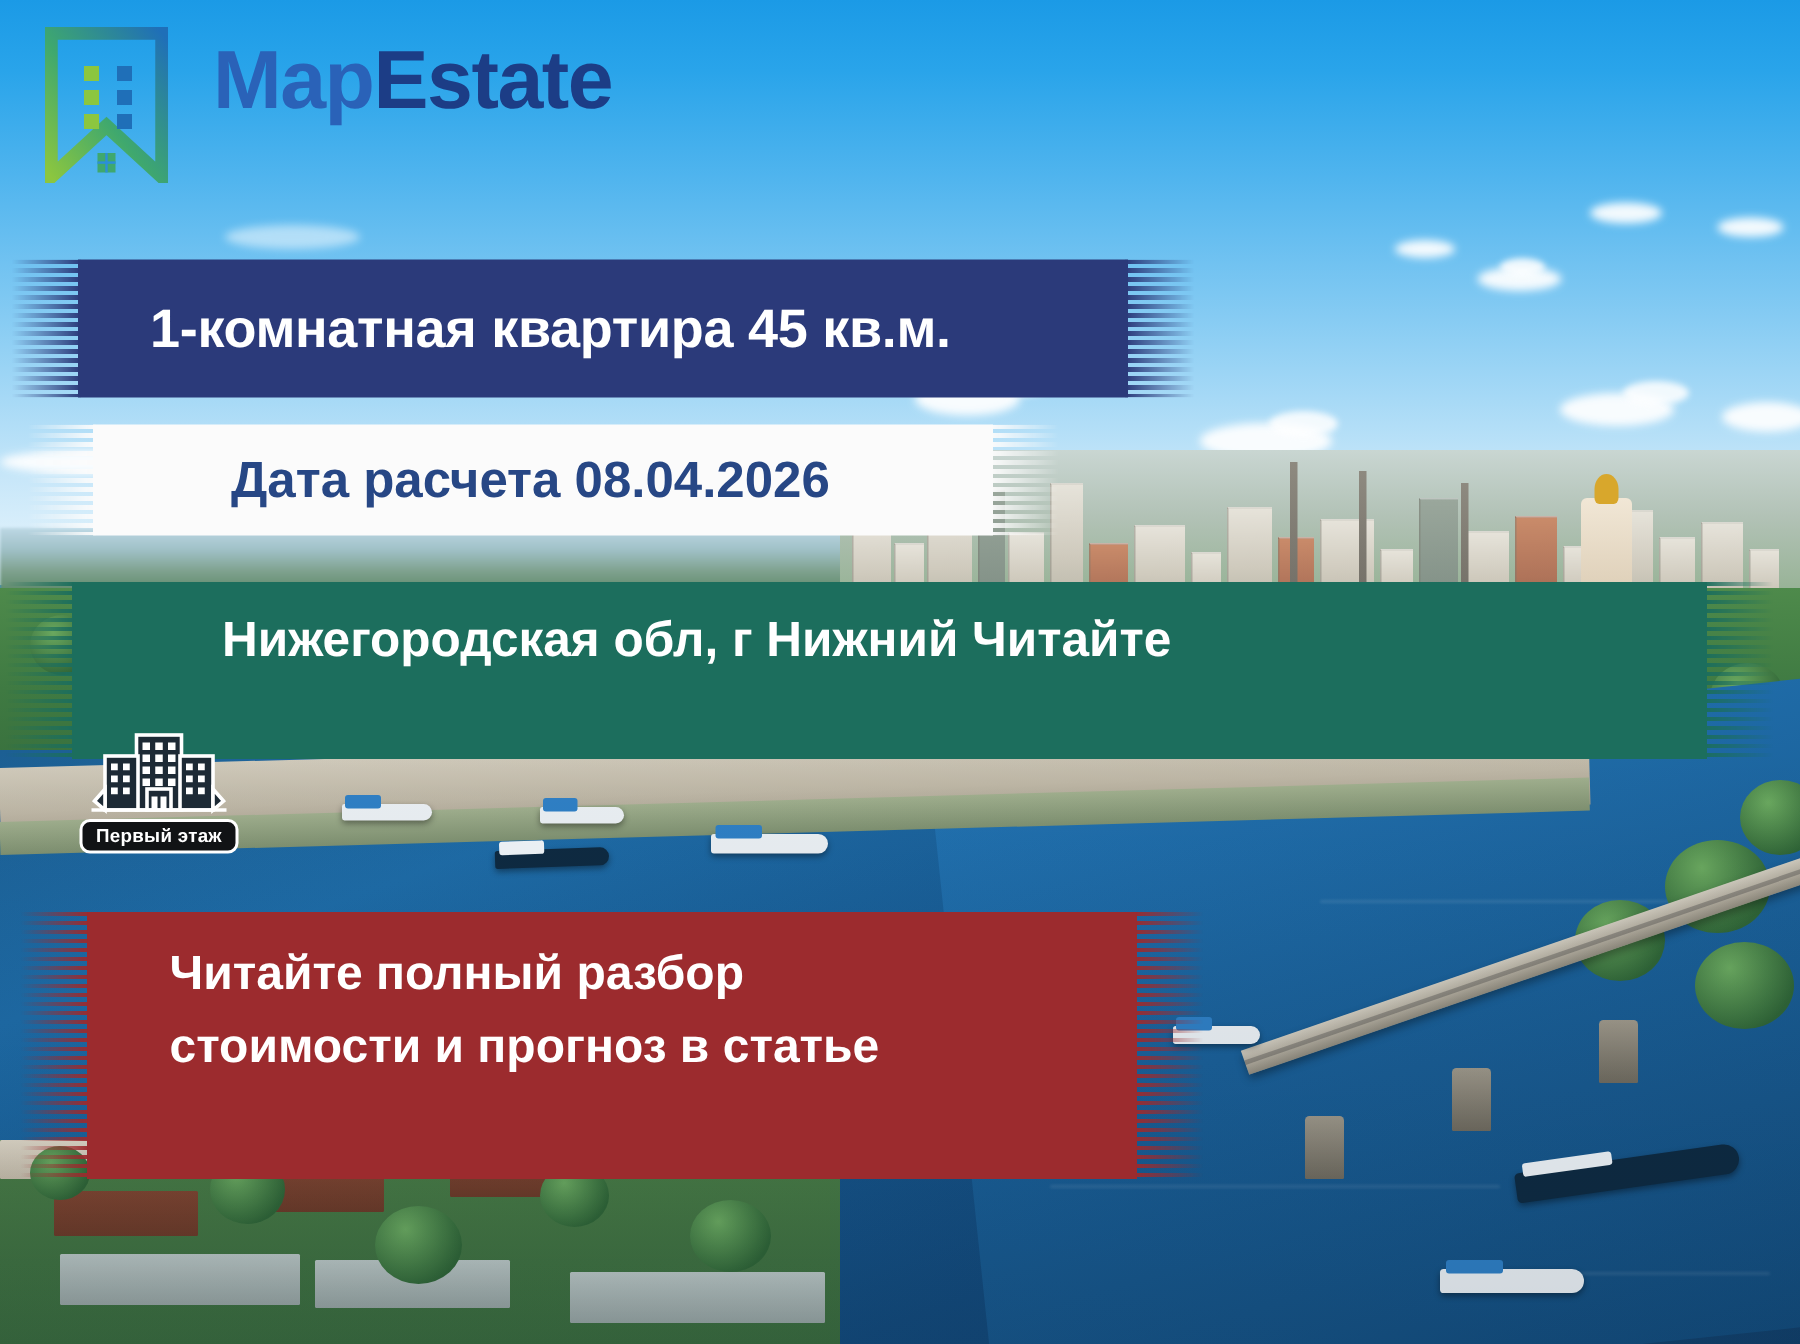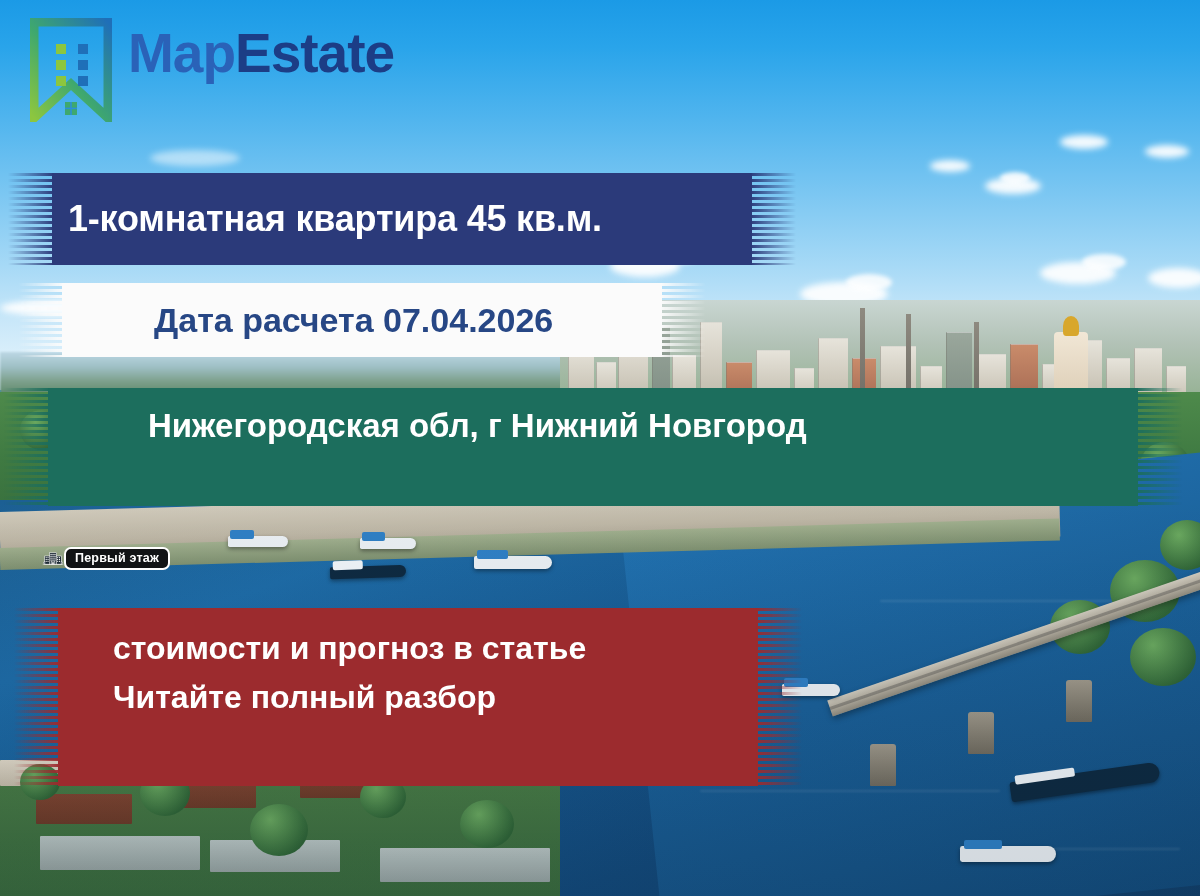--- a/index.html
+++ b/index.html
@@ -153,21 +153,21 @@
   
   .grade {
     position: absolute; inset: 0;
     background: linear-gradient(to bottom, rgba(0,0,0,0) 55%, rgba(0,20,40,.10) 100%);
     pointer-events: none;
   }
 
   
   .logo {
     position: absolute; left: 30px; top: 18px;
-    display: flex; align-items: flex-start; gap: 16px; justify-content: space-between;
+    display: flex; align-items: flex-start; gap: 30px; justify-content: space-between;
   }
   .logo-mark { width: 82px; height: 104px; display: block; }
   .logo-text { padding-top: 8px; }
   .logo-word {
     font-size: 55px; font-weight: 700; letter-spacing: -1px;
     color: #1c3d86; line-height: 1; white-space: nowrap;
   }
   .logo-word .map { color: #2a62b8; }
   .logo-tag {
     margin-top: 7px; font-size: 14.5px; font-weight: 500;
@@ -197,21 +197,21 @@
   }
   #banner-area .frayL, #banner-area .frayR {
     background:
       repeating-linear-gradient(to bottom,
         #2b3a7a 0px, #2b3a7a 3px, rgba(43,58,122,0) 3px, rgba(43,58,122,0) 6px);
   }
   #banner-area .frayL { -webkit-mask-image: linear-gradient(to left, #000, transparent); mask-image: linear-gradient(to left, #000, transparent); }
   #banner-area .frayR { -webkit-mask-image: linear-gradient(to right, #000, transparent); mask-image: linear-gradient(to right, #000, transparent); }
   #banner-area .txt {
     color: #ffffff; font-size: 36px; font-weight: 700; letter-spacing: -.2px;
-    margin-left: 16px;
+    margin-left: 48px;
   }
 
   
   #banner-date {
     left: 62px; top: 283px; width: 600px; height: 74px;
   }
   #banner-date .body { background: #fbfbfb; }
   #banner-date .frayL, #banner-date .frayR {
     background:
       repeating-linear-gradient(to bottom,
@@ -254,22 +254,22 @@
   }
   #banner-cta .frayL { -webkit-mask-image: linear-gradient(to left, #000, transparent); mask-image: linear-gradient(to left, #000, transparent); }
   #banner-cta .frayR { -webkit-mask-image: linear-gradient(to right, #000, transparent); mask-image: linear-gradient(to right, #000, transparent); }
   #banner-cta .txt {
     color: #ffffff; font-size: 32px; font-weight: 700; line-height: 1.52;
     margin-left: 55px; margin-top: 16px;
   }
 
   
   .watermark {
-    position: absolute; left: 42px; top: 528px; width: 128px; z-index: 5;
-    display: flex; align-items: center; text-align: center;
+    position: absolute; left: 42px; top: 486px; width: 128px; z-index: 5;
+    display: flex; flex-direction: column; align-items: center; text-align: center;
   }
   .wm-building { display: block; }
   .wm-label {
     margin-top: -2px;
     background: #111315; color: #ffffff;
     border: 2px solid #ffffff; border-radius: 7px;
     font-size: 12.5px; font-weight: 700; letter-spacing: .2px;
     padding: 2px 9px 3px; white-space: nowrap;
   }
 </style>
@@ -445,31 +445,31 @@
     </div>
     <div class="txt">1-комнатная квартира 45 кв.м.</div>
   </div>
 
   <div class="banner" id="banner-date">
     <div class="brush">
       <div class="body"></div>
         <div class="frayL"></div>
         <div class="frayR"></div>
     </div>
-    <div class="txt">Дата расчета 07.04.2026</div>
+    <div class="txt">Дата расчета 08.04.2026</div>
   </div>
 
   <div class="banner" id="banner-address">
     <div class="brush">
       <div class="body"></div>
         <div class="frayL"></div>
         <div class="frayR"></div>
     </div>
     <div class="txt">
-      <div>Нижегородская обл, г Нижний Новгород</div>
+      <div>Нижегородская обл, г Нижний Читайте</div>
     </div>
   </div>
 
   <div class="watermark">
     <svg class="wm-building" width="96" height="62" viewBox="0 0 96 62">
       <g stroke="#ffffff" stroke-width="2.4" fill="#1d2a35">
         <rect x="33" y="4" width="30" height="50"></rect>
         <rect x="12" y="18" width="22" height="36"></rect>
         <rect x="62" y="18" width="22" height="36"></rect>
         <rect x="40" y="40" width="16" height="14"></rect>
@@ -509,18 +509,18 @@
     <div class="wm-label">Первый этаж</div>
   </div>
 
   <div class="banner" id="banner-cta">
     <div class="brush">
       <div class="body"></div>
         <div class="frayL"></div>
         <div class="frayR"></div>
     </div>
     <div class="txt">
+      <div>Читайте полный разбор</div>
       <div>стоимости и прогноз в статье</div>
-      <div>Читайте полный разбор</div>
     </div>
   </div>
 
 </div>
 
 </body></html>

